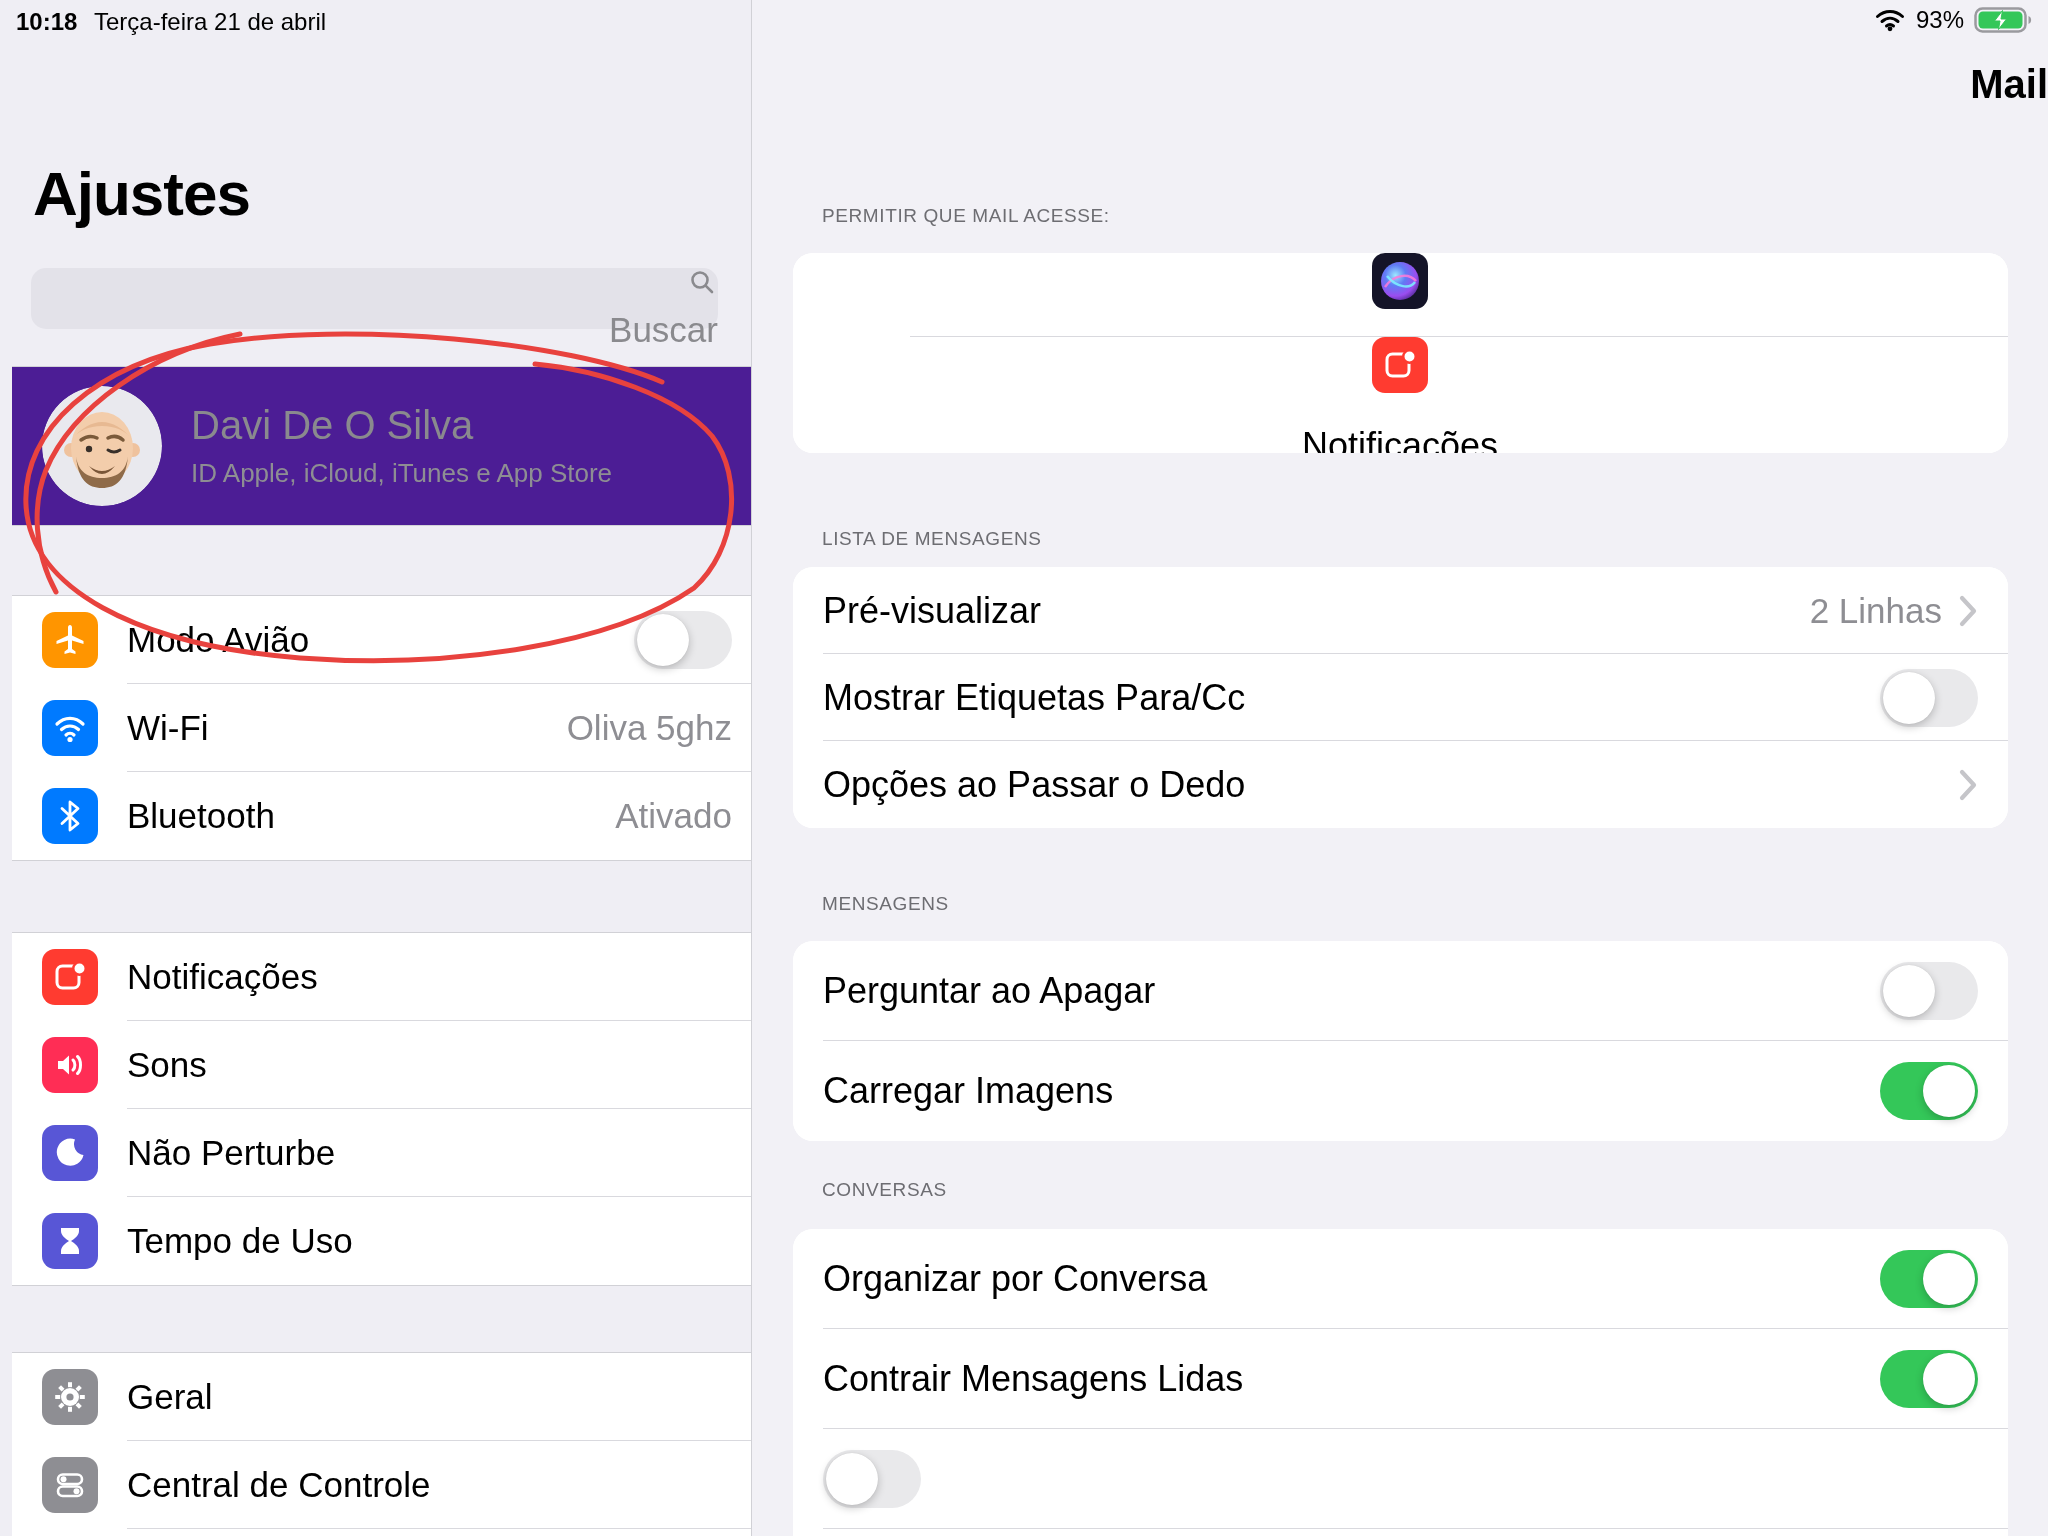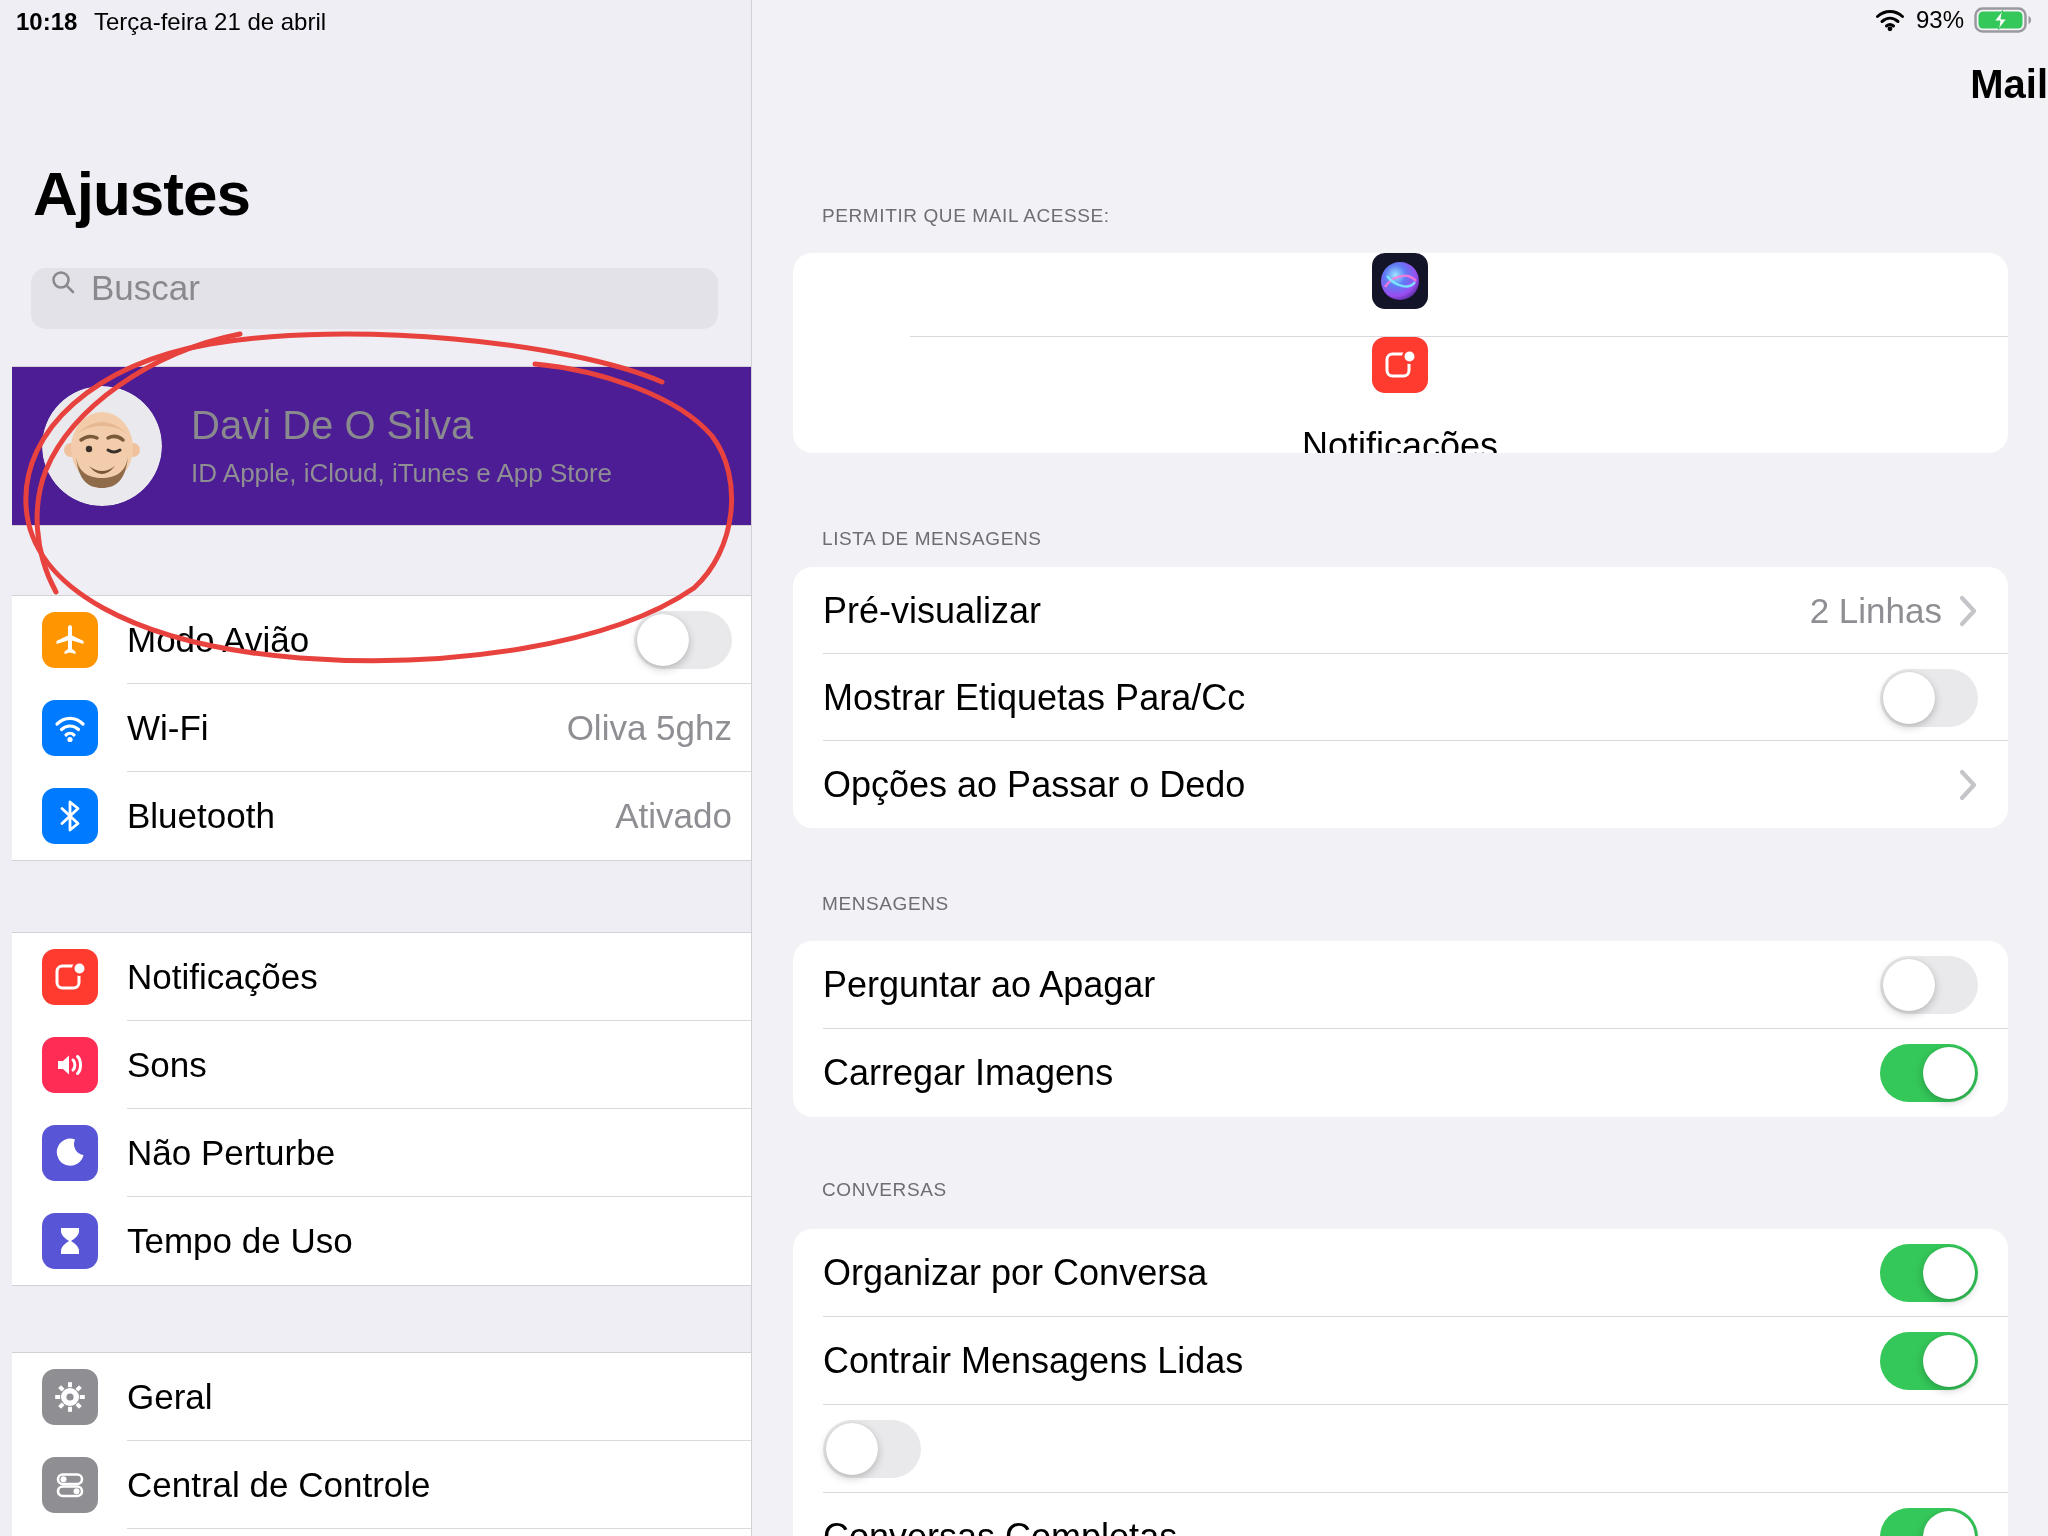--- a/index.html
+++ b/index.html
@@ -10,21 +10,21 @@
   .sb-time{position:absolute;left:16px;top:8px;font-size:24px;font-weight:700;}
   .sb-date{position:absolute;left:94px;top:8px;font-size:24px;font-weight:400;}
   .sb-right{position:absolute;right:12px;top:5px;display:flex;align-items:center;gap:10px;}
   .sb-batt-text{font-size:24px;font-weight:400;}
   
   .sidebar{position:absolute;left:0;top:0;width:751px;height:1536px;background:#efeef4;}
   .content{position:absolute;left:751px;top:0;width:1297px;height:1536px;background:#f2f1f6;border-left:1px solid #d1d1d6;box-sizing:border-box;}
   
   .big-title{position:absolute;left:33px;top:158px;font-size:62px;font-weight:700;letter-spacing:-1px;}
   .search{position:absolute;left:31px;top:268px;width:687px;height:61px;border-radius:15px;background:#e3e2e9;
-          display:flex;align-items:flex-start;padding-left:18px;gap:12px;box-sizing:border-box;}
+          display:flex;align-items:flex-end;padding-left:18px;gap:12px;box-sizing:border-box;flex-direction:column;}
   .search-ph{font-size:35px;color:#8a8a8e;}
   .block{position:absolute;left:12px;width:751px;background:#4c1d95;border-top:1px solid #d1d1d6;border-bottom:1px solid #d1d1d6;box-sizing:border-box;}
   .profile{top:366px;height:160px;display:flex;align-items:center;padding-left:30px;gap:29px;}
   .avatar{width:120px;height:120px;border-radius:50%;flex:none;overflow:hidden;}
   .p-name{font-size:40px;color:#8a8a8e;}
   .p-sub{font-size:26px;color:#8e8e93;margin-top:10px;}
   .g1{top:595px;} .g2{top:932px;} .g3{top:1352px;}
   .srow{display:flex;align-items:center;height:88px;padding:0 31px 0 30px;gap:29px;position:relative;background:#fff;}
   .srow::after{content:"";position:absolute;left:115px;right:0;bottom:0;height:1px;background:#d9d9de;}
   .srow:last-child::after{display:none;}
@@ -42,21 +42,21 @@
   .navtitle{position:absolute;top:62px;left:0;width:100%;text-align:right;font-size:40px;font-weight:700;}
   .sheader{position:absolute;left:70px;font-size:19px;color:#6d6d72;letter-spacing:.6px;}
   .h1{top:205px;} .h2{top:528px;} .h3{top:893px;} .h4{top:1179px;}
   .card{position:absolute;left:41px;width:1215px;background:#fff;border-radius:20px;overflow:hidden;}
   .c1{top:253px;} .c2{top:567px;} .c3{top:941px;} .c4{top:1229px;height:352px;}
   .crow{display:flex;align-items:center;height:87px;padding:0 30px;position:relative;background:#fff;}
   .crow::after{content:"";position:absolute;left:30px;right:0;bottom:0;height:1px;background:#d9d9de;}
   .crow:last-child::after{display:none;}
   .crow.iconrow{padding-left:29px;gap:32px;flex-direction:column;}
   .crow.iconrow::after{left:117px;}
-  .crow.h84{height:84px;} .crow.h116{height:116px;} .crow.h88{height:88px;}
+  .crow.h84{height:84px;} .crow.h116{height:116px;} .crow.h88{height:100px;}
   .clabel{font-size:36px;flex:1;}
   .two{flex:1;display:flex;flex-direction:column;justify-content:center;gap:7px;}
   .csub{font-size:27px;color:#8e8e93;}
   .cvalue{font-size:35px;color:#8e8e93;margin-right:16px;}
   .chev{flex:none;display:flex;}
   
   .annotation{position:absolute;left:0;top:295px;z-index:15;pointer-events:none;}
 </style>
 </head>
 <body>

